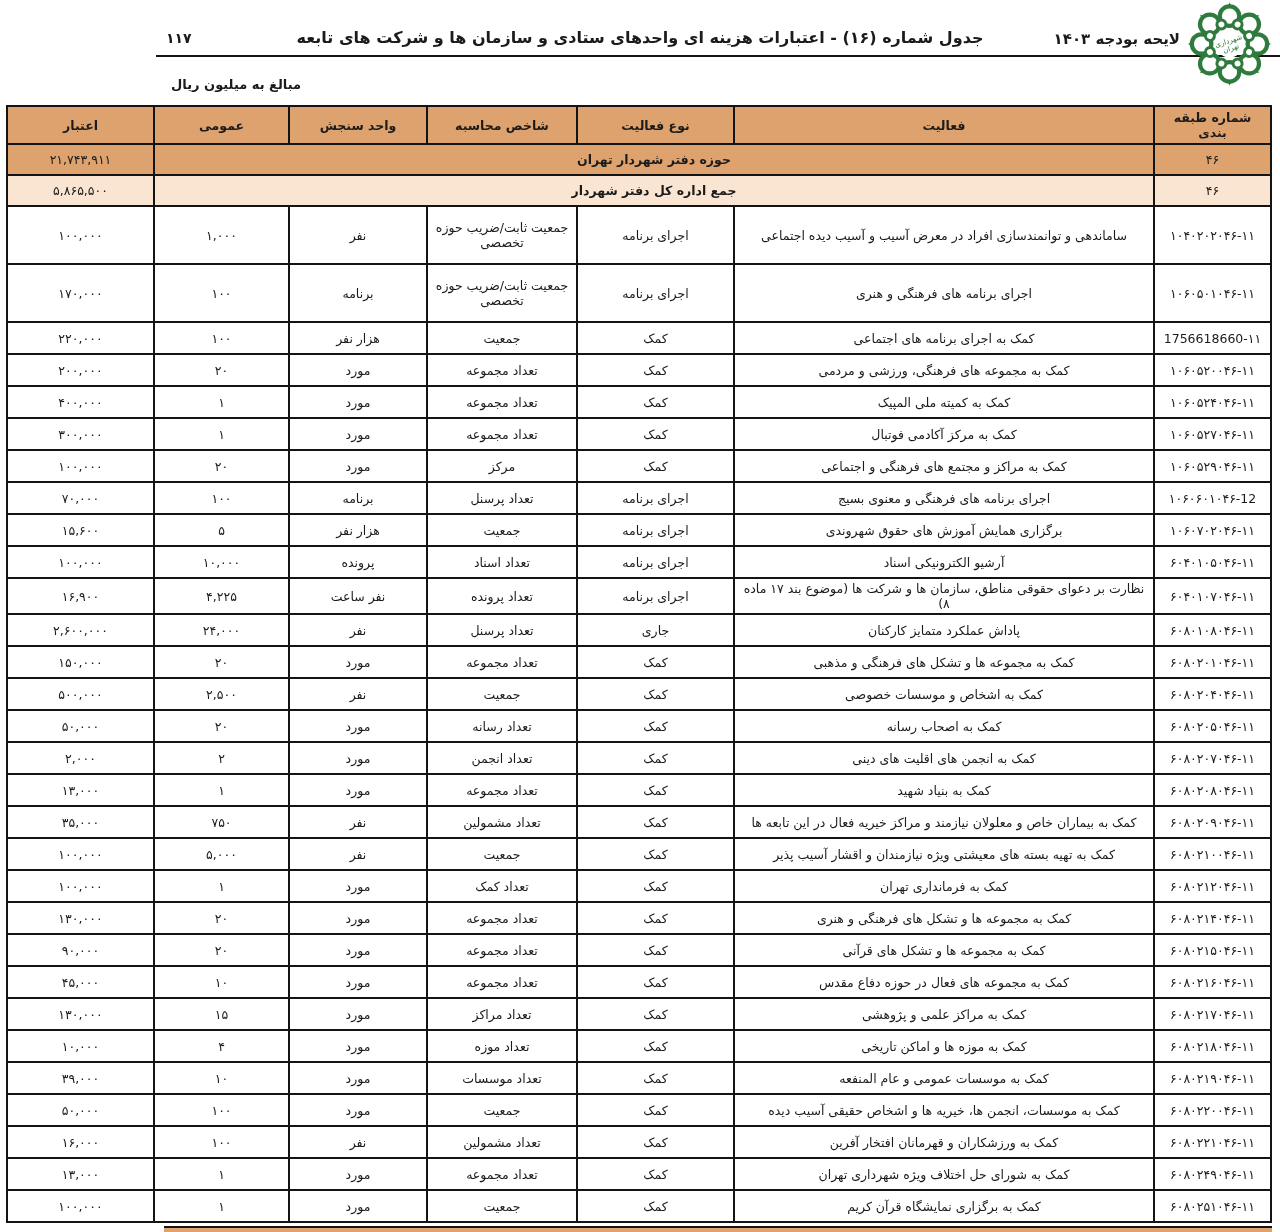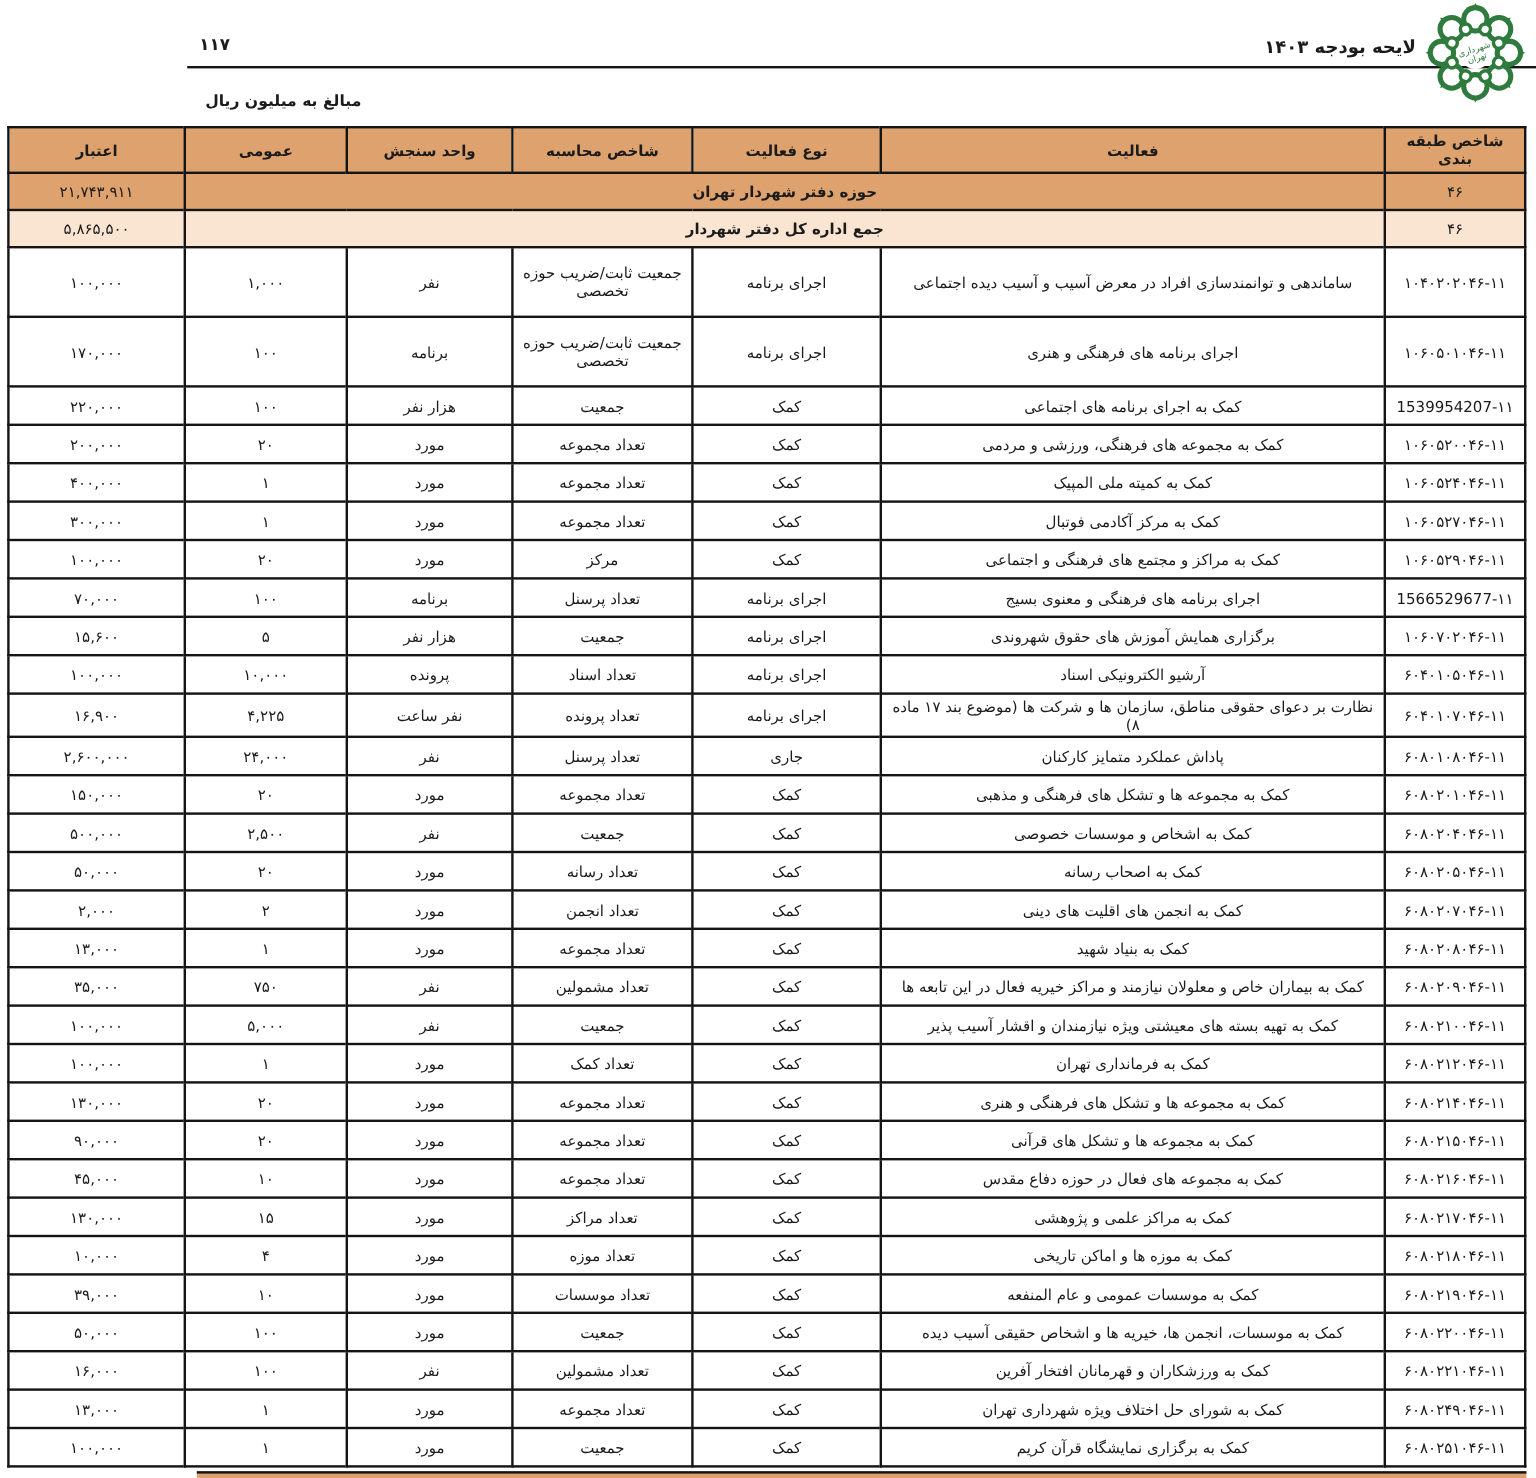--- a/index.html
+++ b/index.html
@@ -41,20 +41,21 @@
   td.cell-credit,td.cell-amount{font-size:12.5px;}
   .bottom-cut{position:absolute;left:8px;right:8px;top:1226px;height:10px;
     background:var(--tan);border-top:2px solid var(--border);}
 </style>
 </head>
 <body>
 
 <div class="page">
 
   <div class="page-number">۱۱۷</div>
+  <div class="doc-title">جدول شماره (۱۶) - اعتبارات هزینه ای واحدهای ستادی و سازمان ها و شرکت های تابعه</div>
   <div class="doc-subtitle">لایحه بودجه ۱۴۰۳</div>
   <div class="header-rule"></div>
   <div class="unit-note">مبالغ به میلیون ریال</div>
 
   <svg class="logo" viewBox="-50 -52 100 104" xmlns="http://www.w3.org/2000/svg" aria-hidden="true">
     <g fill="#2e7b3d">
       <g id="petals">
         <g>
           <polygon points="0,-49 -5,-40 5,-40"></polygon>
           <circle cy="-33" r="14"></circle>
@@ -141,21 +142,21 @@
       <col style="width:117px">
         <col style="width:420px">
         <col style="width:157px">
       <col style="width:150px">
         <col style="width:138px">
         <col style="width:135px">
         <col style="width:147px">
     </colgroup>
     <thead>
       <tr>
-        <th>شاخص طبقه بندی</th>
+        <th>شماره طبقه بندی</th>
         <th>فعالیت</th>
         <th>نوع فعالیت</th>
         <th>شاخص محاسبه</th>
         <th>واحد سنجش</th>
         <th>عمومی</th>
         <th>اعتبار</th>
       </tr>
     </thead>
     <tbody>
         <tr class="summary dark">
@@ -180,21 +181,21 @@
         <tr class="data-row tall">
       <td class="cell-code">۱۰۶۰۵۰۱۰۴۶-۱۱</td>
       <td class="cell-activity">اجرای برنامه های فرهنگی و هنری</td>
       <td class="cell-type">اجرای برنامه</td>
       <td class="cell-index">جمعیت ثابت/ضریب حوزه تخصصی</td>
       <td class="cell-unit">برنامه</td>
       <td class="cell-amount">۱۰۰</td>
       <td class="cell-credit">۱۷۰,۰۰۰</td>
     </tr>
         <tr class="data-row">
-      <td class="cell-code">1539954207-۱۱</td>
+      <td class="cell-code">1756618660-۱۱</td>
       <td class="cell-activity">کمک به اجرای برنامه های اجتماعی</td>
       <td class="cell-type">کمک</td>
       <td class="cell-index">جمعیت</td>
       <td class="cell-unit">هزار نفر</td>
       <td class="cell-amount">۱۰۰</td>
       <td class="cell-credit">۲۲۰,۰۰۰</td>
     </tr>
         <tr class="data-row">
       <td class="cell-code">۱۰۶۰۵۲۰۰۴۶-۱۱</td>
       <td class="cell-activity">کمک به مجموعه های فرهنگی، ورزشی و مردمی</td>
@@ -225,21 +226,21 @@
         <tr class="data-row">
       <td class="cell-code">۱۰۶۰۵۲۹۰۴۶-۱۱</td>
       <td class="cell-activity">کمک به مراکز و مجتمع های فرهنگی و اجتماعی</td>
       <td class="cell-type">کمک</td>
       <td class="cell-index">مرکز</td>
       <td class="cell-unit">مورد</td>
       <td class="cell-amount">۲۰</td>
       <td class="cell-credit">۱۰۰,۰۰۰</td>
     </tr>
         <tr class="data-row">
-      <td class="cell-code">1566529677-۱۱</td>
+      <td class="cell-code">۱۰۶۰۶۰۱۰۴۶-12</td>
       <td class="cell-activity">اجرای برنامه های فرهنگی و معنوی بسیج</td>
       <td class="cell-type">اجرای برنامه</td>
       <td class="cell-index">تعداد پرسنل</td>
       <td class="cell-unit">برنامه</td>
       <td class="cell-amount">۱۰۰</td>
       <td class="cell-credit">۷۰,۰۰۰</td>
     </tr>
         <tr class="data-row">
       <td class="cell-code">۱۰۶۰۷۰۲۰۴۶-۱۱</td>
       <td class="cell-activity">برگزاری همایش آموزش های حقوق شهروندی</td>

